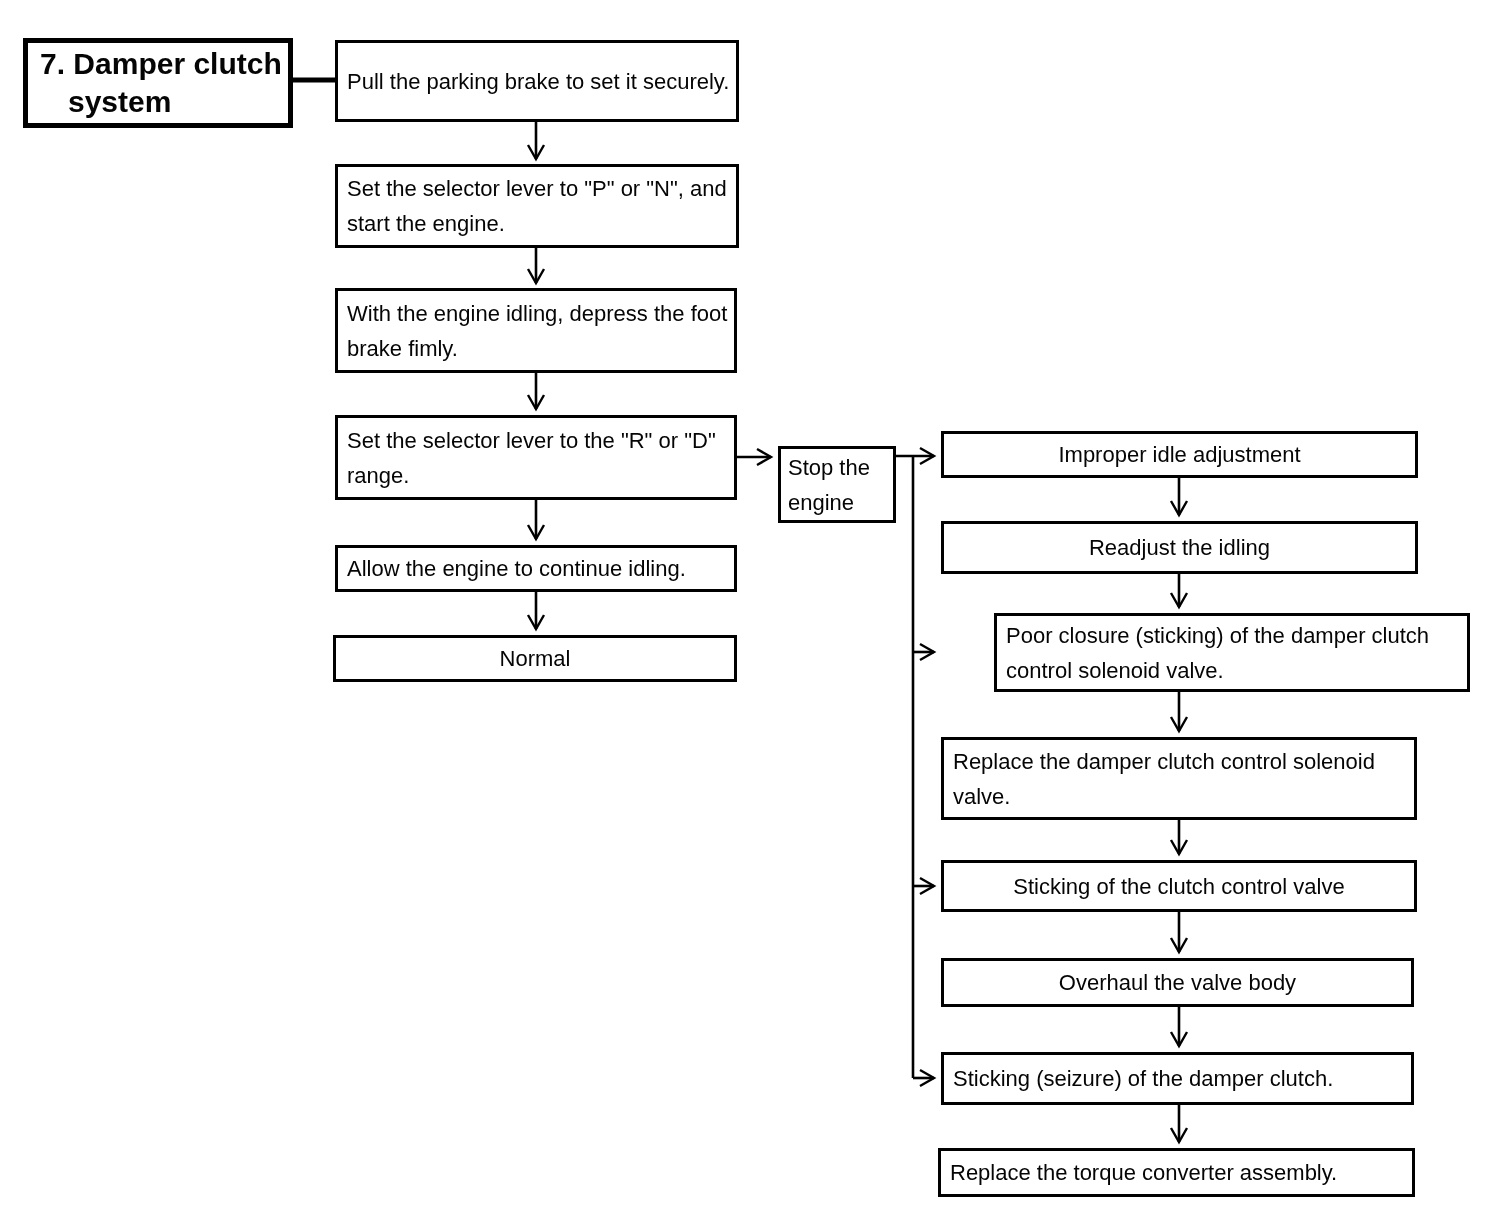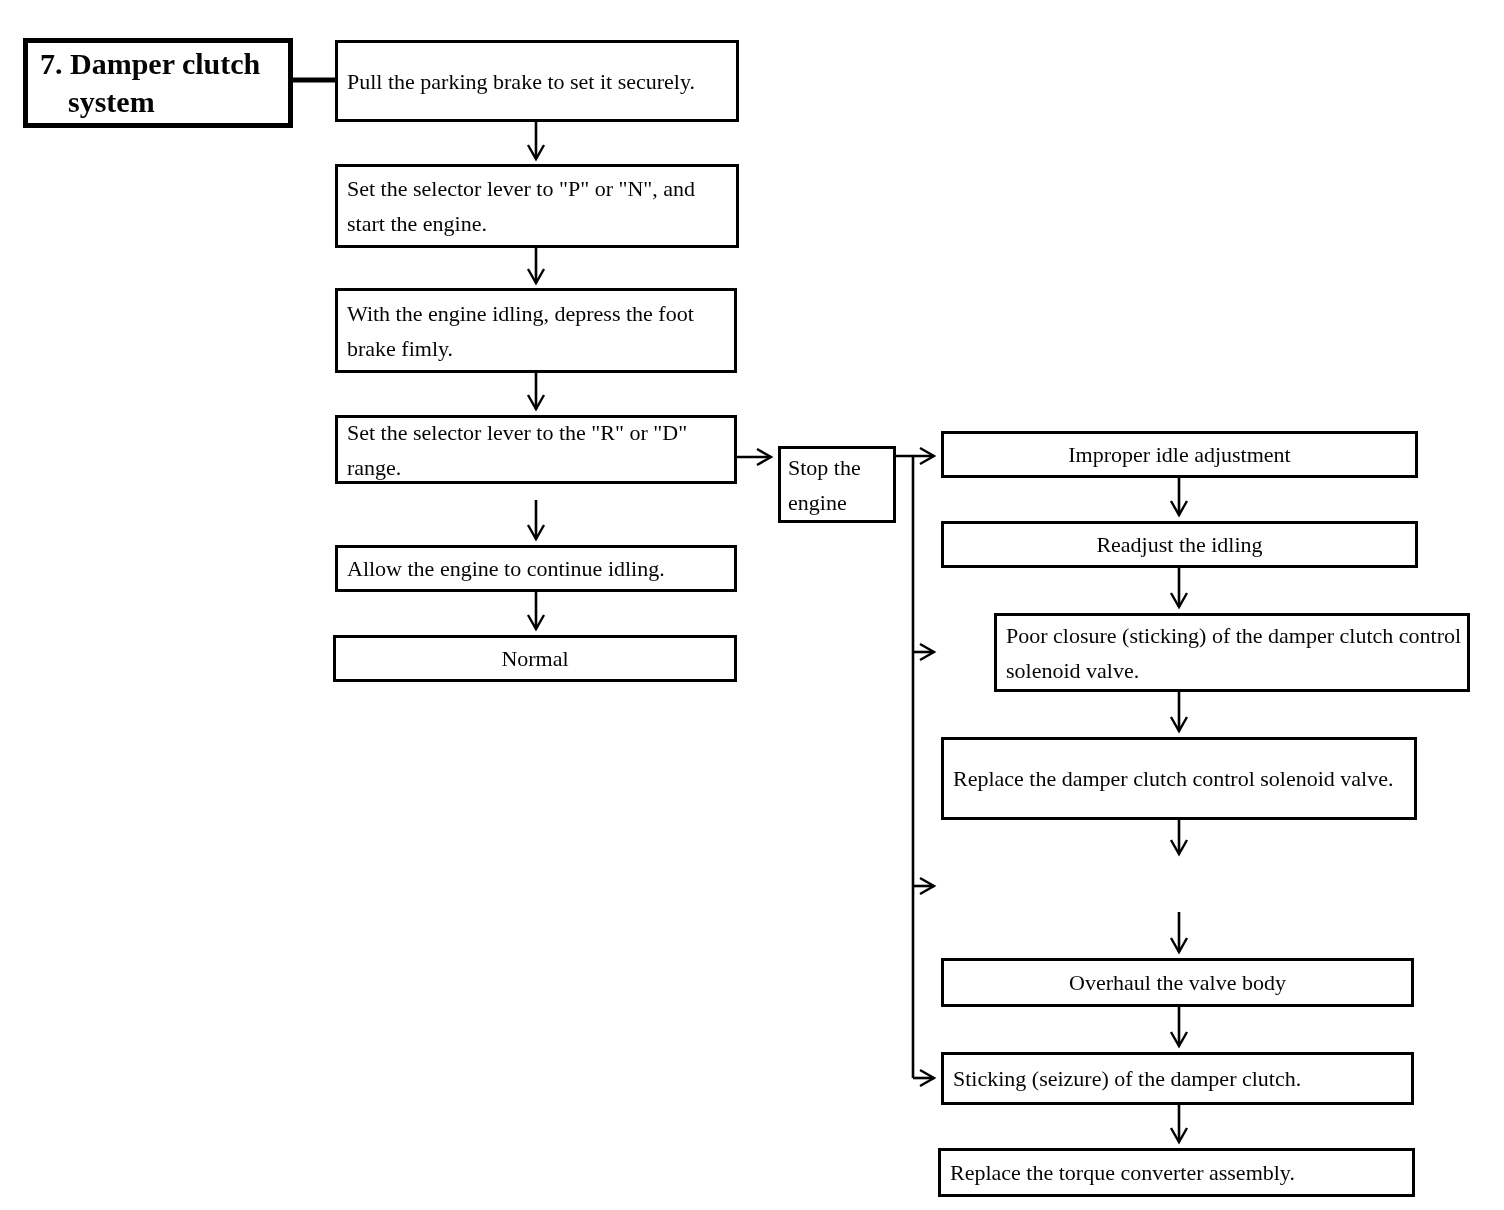--- a/index.html
+++ b/index.html
@@ -2,21 +2,21 @@
 <html><head>
 <meta charset="utf-8">
 <style>
   * { margin: 0; padding: 0; box-sizing: border-box; }
   html, body { background: #ffffff; }
   .stage {
     position: relative;
     width: 1504px;
     height: 1210px;
     background: #ffffff;
-    font-family: Liberation Serif, serif;
+    font-family: Liberation Sans, sans-serif;
     color: #050505;
     overflow: hidden;
   }
   .box {
     position: absolute;
     border: 3px solid #000;
     background: #fff;
     display: flex;
     flex-direction: column;
     justify-content: center;
@@ -85,52 +85,55 @@
   </div>
 
   <div class="box left-text" style="left:335px; top:164px; width:404px; height:84px;">
     <span>Set the selector lever to "P" or "N", and start the engine.</span>
   </div>
 
   <div class="box left-text" style="left:335px; top:288px; width:402px; height:85px;">
     <span>With the engine idling, depress the foot brake fimly.</span>
   </div>
 
-  <div class="box left-text" style="left:335px; top:415px; width:402px; height:69px;">
+  <div class="box left-text" style="left:335px; top:415px; width:402px; height:85px;">
     <span>Set the selector lever to the "R" or "D" range.</span>
   </div>
 
   <div class="box left-text" style="left:335px; top:545px; width:402px; height:47px;">
     <span>Allow the engine to continue idling.</span>
   </div>
 
   <div class="box center-text" style="left:333px; top:635px; width:404px; height:47px;">
     <span>Normal</span>
   </div>
 
   <div class="box left-text" style="left:778px; top:432px; width:118px; height:77px; padding-left:7px;margin-top:14px;">
     <span>Stop the engine</span>
   </div>
 
   <div class="box center-text" style="left:941px; top:431px; width:477px; height:47px;">
     <span>Improper idle adjustment</span>
   </div>
 
-  <div class="box center-text" style="left:941px; top:521px; width:477px; height:47px;">
+  <div class="box center-text" style="left:941px; top:521px; width:477px; height:53px;">
     <span>Readjust the idling</span>
   </div>
 
   <div class="box left-text" style="left:994px; top:613px; width:476px; height:79px;">
     <span>Poor closure (sticking) of the damper clutch control solenoid valve.</span>
   </div>
 
   <div class="box left-text" style="left:941px; top:737px; width:476px; height:83px;">
     <span>Replace the damper clutch control solenoid valve.</span>
   </div>
 
+  <div class="box center-text" style="left:941px; top:860px; width:476px; height:52px;">
+    <span>Sticking of the clutch control valve</span>
+  </div>
 
   <div class="box left-text" style="left:941px; top:1052px; width:473px; height:53px;">
     <span>Sticking (seizure) of the damper clutch.</span>
   </div>
 
   <div class="box center-text" style="left:941px; top:958px; width:473px; height:49px;">
     <span>Overhaul the valve body</span>
   </div>
 
   <div class="box left-text" style="left:938px; top:1148px; width:477px; height:49px;">

